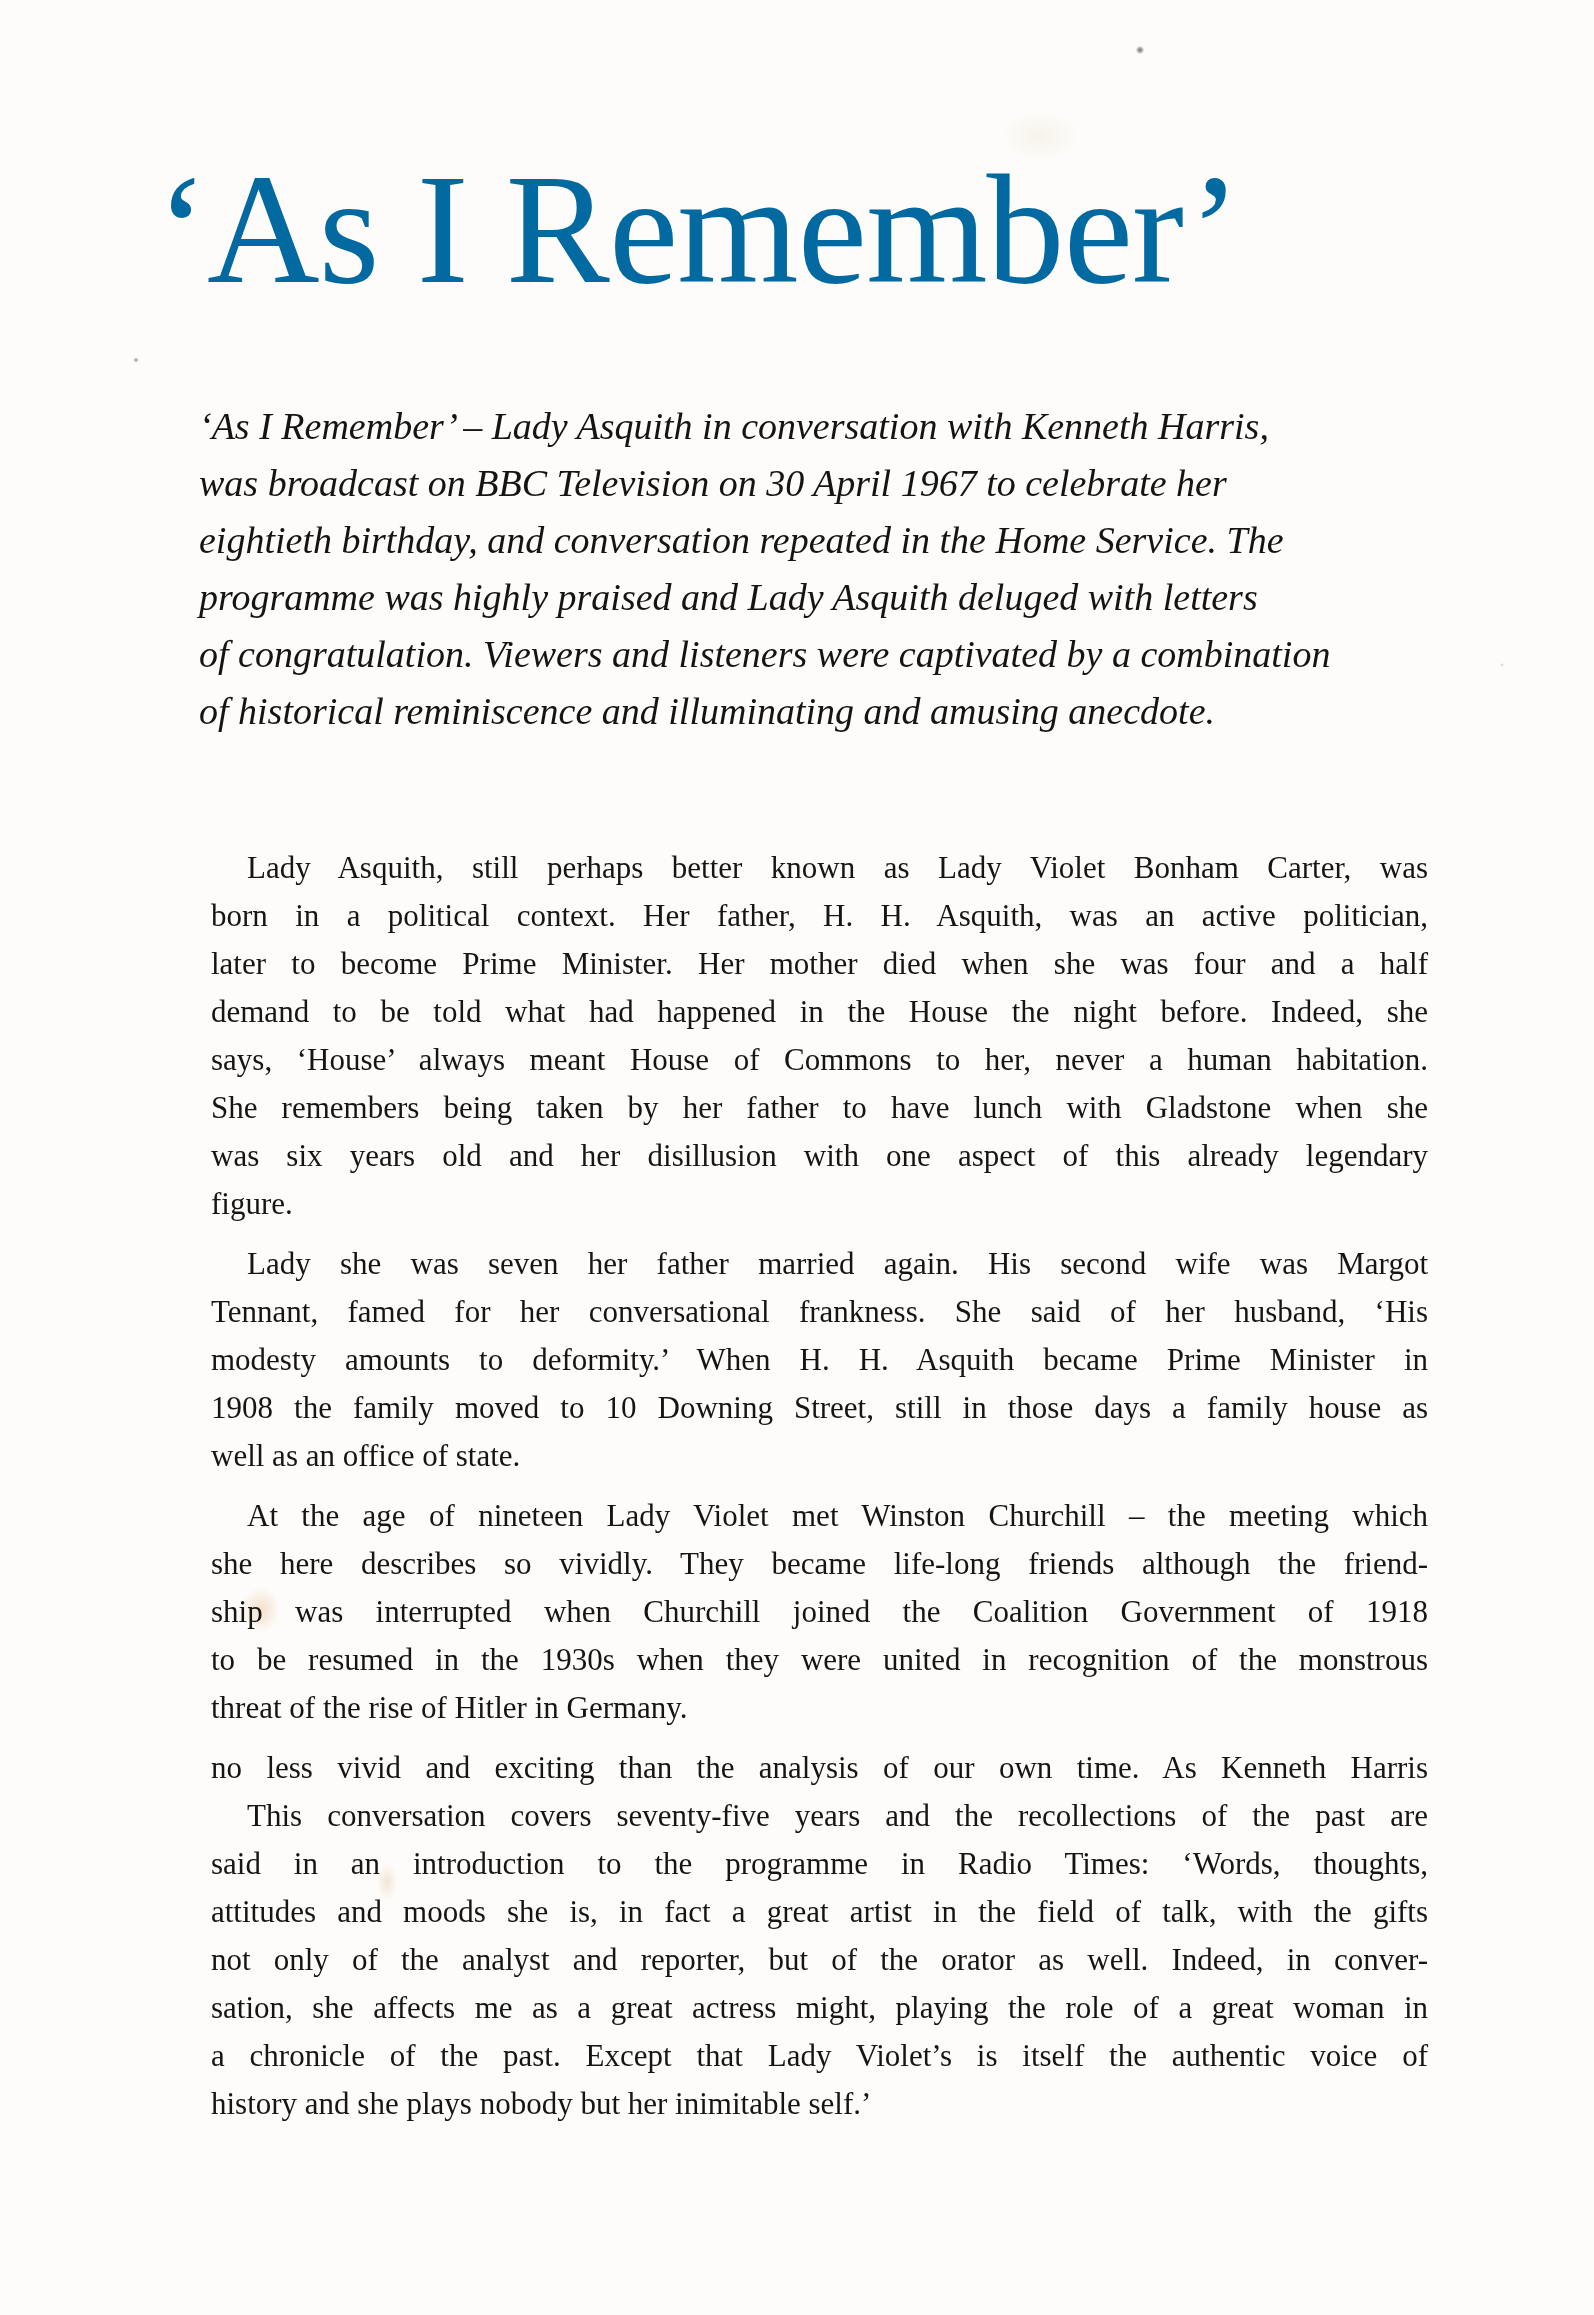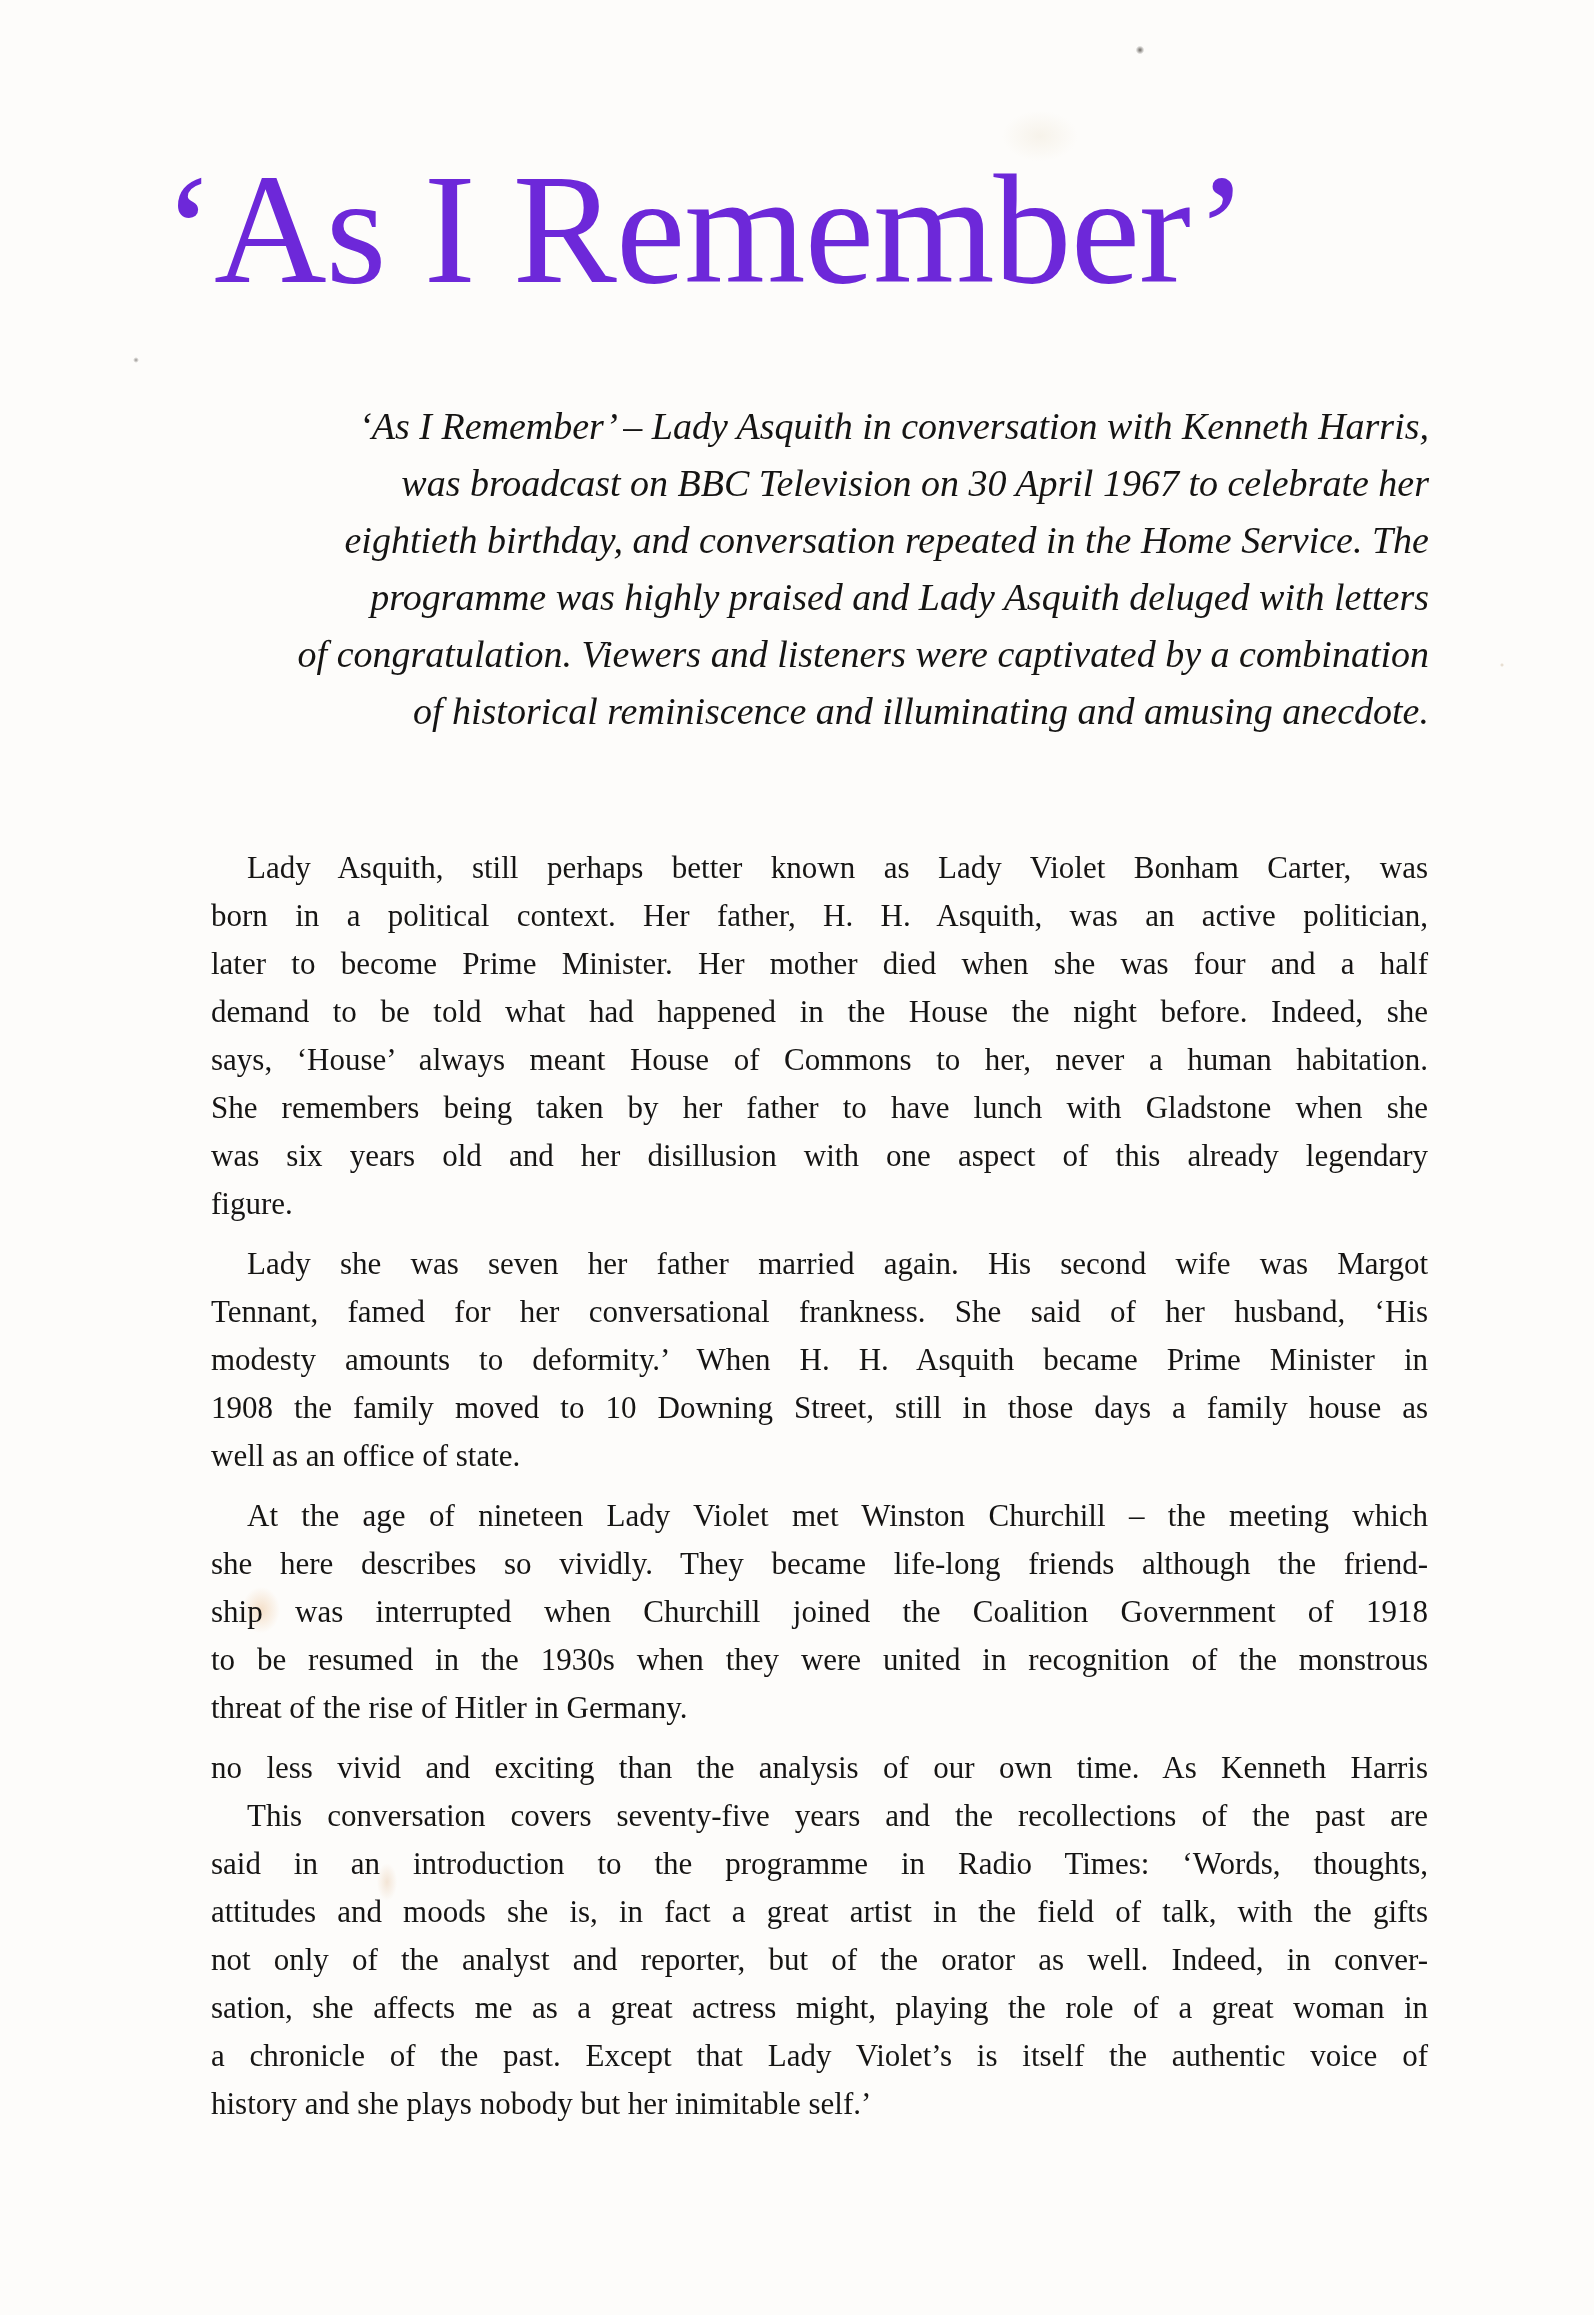--- a/index.html
+++ b/index.html
@@ -22,44 +22,43 @@
         radial-gradient(ellipse 54px 36px at 1040px 136px, rgba(235,225,205,0.35), transparent 70%),
         radial-gradient(ellipse 27px 33px at 261px 1610px, rgba(228,170,110,0.35), transparent 70%),
         radial-gradient(ellipse 14.5px 27px at 387px 1882px, rgba(220,175,130,0.30), transparent 70%),
         radial-gradient(ellipse 5.4px 5.4px at 1140px 50px, rgba(60,55,50,0.75), transparent 80%),
         radial-gradient(ellipse 3.6px 3.6px at 136px 360px, rgba(80,75,70,0.6), transparent 80%),
         radial-gradient(ellipse 2.7px 2.7px at 1502px 665px, rgba(200,180,150,0.6), transparent 80%);
       pointer-events: none;
     }
     .title {
       position: absolute;
-      left: 163px;
+      left: 156px;
       top: 152px;
       width: 1285px;
       margin: 0;
       font-family: "Liberation Serif", "DejaVu Serif", serif;
       font-weight: normal;
       font-size: 156px;
       line-height: 1;
       letter-spacing: -0.9px;
-      color: #6d28d9;
+      color: #0369a1;
       white-space: nowrap;
     }
     .intro {
       position: absolute;
       left: 199px;
       top: 398px;
       width: 1230px;
       margin: 0;
       font-family: "Liberation Serif", "DejaVu Serif", serif;
       font-style: italic;
       font-size: 38px;
       line-height: 57px;
       color: #151413;
-      text-align: right;
     }
     .intro .line {
       display: block;
       white-space: nowrap;
     }
     .body-text {
       position: absolute;
       left: 199px;
       top: 832px;
       width: 1241px;

